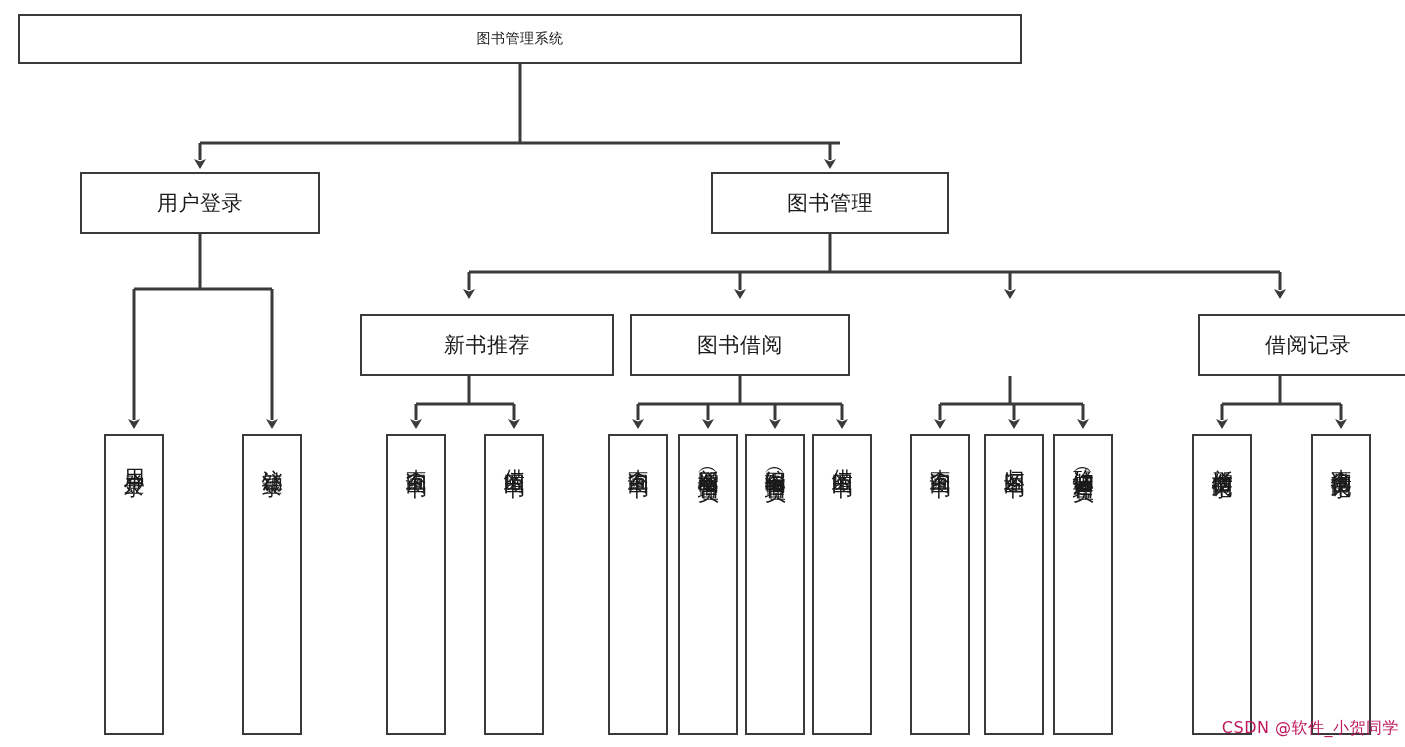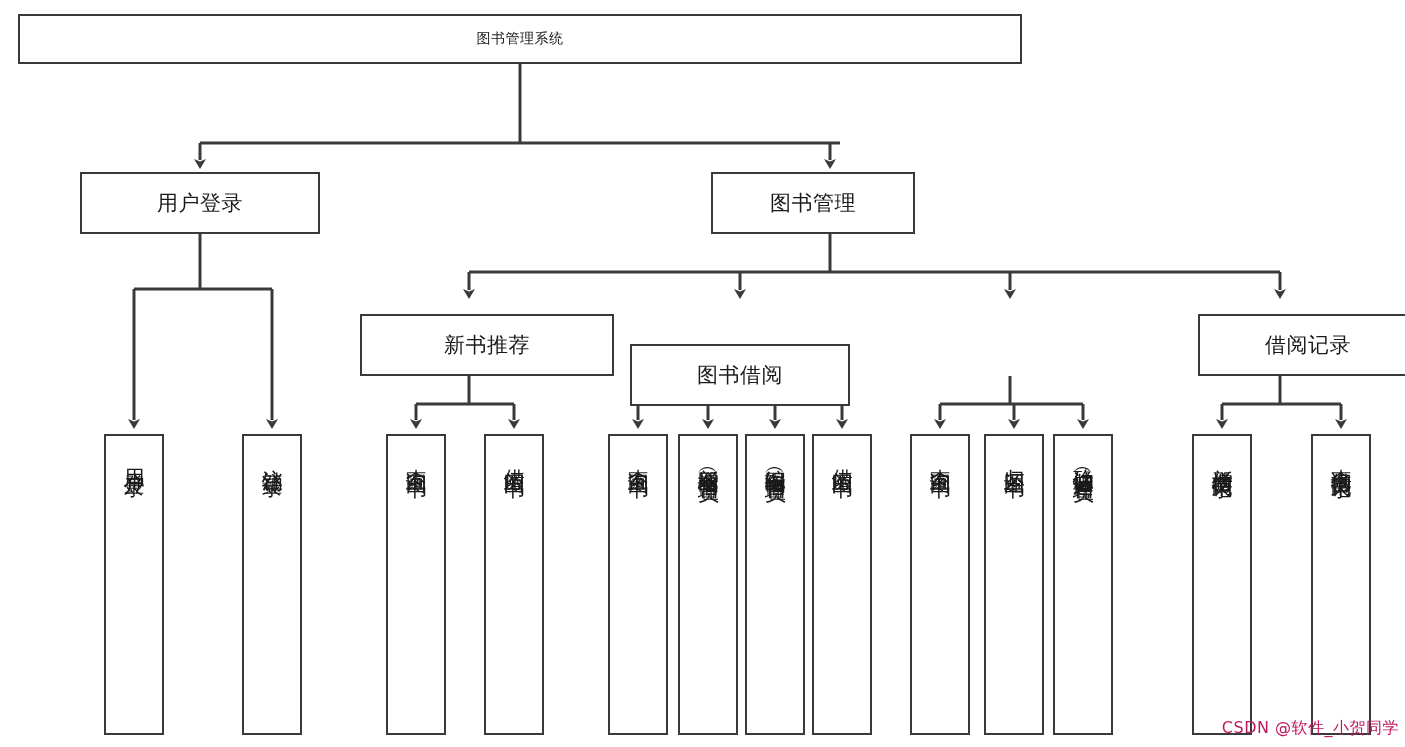--- a/index.html
+++ b/index.html
@@ -129,28 +129,28 @@
     </g>
   </svg>
 
   <div class="node horiz root" style="left: 18px; top: 14px; width: 1004px; height: 50px;">
     <span class="label">图书管理系统</span>
   </div>
 
   <div class="node horiz" style="left: 80px; top: 172px; width: 240px; height: 62px;">
     <span class="label">用户登录</span>
   </div>
-  <div class="node horiz" style="left: 711px; top: 172px; width: 204px; height: 62px;">
+  <div class="node horiz" style="left: 711px; top: 172px; width: 238px; height: 62px;">
     <span class="label">图书管理</span>
   </div>
 
   <div class="node horiz" style="left: 360px; top: 314px; width: 254px; height: 62px;">
     <span class="label">新书推荐</span>
   </div>
-  <div class="node horiz" style="left: 630px; top: 314px; width: 220px; height: 62px; margin-top: 30px;">
+  <div class="node horiz" style="left: 630px; top: 314px; width: 220px; height: 62px;">
     <span class="label">图书借阅</span>
   </div>
   <div class="node horiz" style="left: 1170px; top: 314px; width: 220px; height: 62px; margin-left: 28px;">
     <span class="label">借阅记录</span>
   </div>
 
   <div class="node vert" style="left: 104px; top: 434px; width: 60px; height: 301px;">
     <span class="label">用户登录</span>
   </div>
   <div class="node vert" style="left: 242px; top: 434px; width: 60px; height: 301px;">

